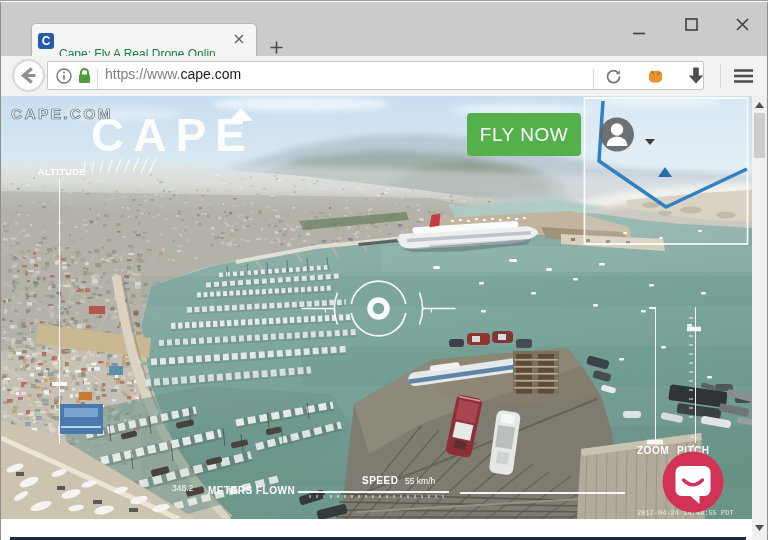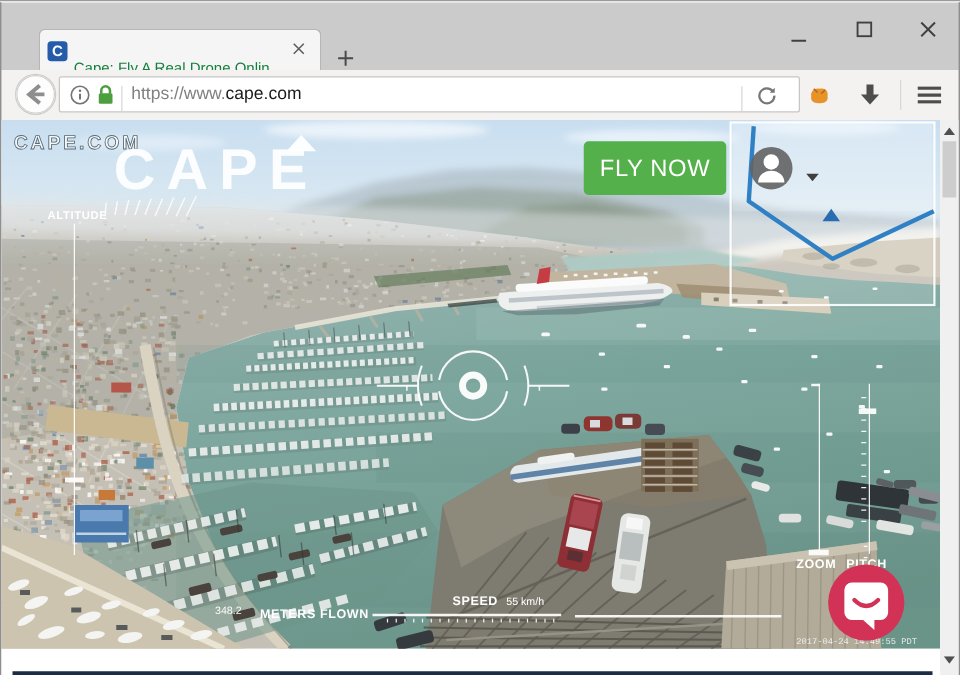--- a/index.html
+++ b/index.html
@@ -16,21 +16,21 @@
   #tabtitle{position:absolute;left:27px;top:23px;width:172px;height:16px;font-size:12px;
     color:#15803d;white-space:nowrap;overflow:hidden;}
   #tabclose{position:absolute;left:202px;top:7px;font-size:14px;color:#555;}
   #newtab{position:absolute;left:269px;top:34px;font-size:20px;color:#4a4a4a;font-weight:400;}
   .winbtn{position:absolute;color:#404040;}
   
   #navbar{position:absolute;left:0;top:55px;width:768px;height:40px;background:#f3f2f1;
     border-left:1px solid #8f8f8f;border-right:1px solid #8f8f8f;box-sizing:border-box;}
   #backbtn{position:absolute;left:11px;top:3px;width:33px;height:33px;border-radius:50%;
     background:#fdfdfd;border:1px solid #cecdcb;box-sizing:border-box;}
-  #urlbar{position:absolute;left:46px;top:5px;width:593px;height:29px;background:#fff;
+  #urlbar{position:absolute;left:46px;top:5px;width:657px;height:29px;background:#fff;
     border:1px solid #c7c6c4;box-sizing:border-box;border-radius:2px;}
   #urltext{position:absolute;left:57px;top:4px;font-size:14px;color:#808080;}
   #urltext b{color:#1a1a1a;font-weight:400;}
   .navsep{position:absolute;top:7px;width:1px;height:20px;background:#d9d8d6;}
   
   #content{position:absolute;left:1px;top:95px;width:751px;height:445px;background:#fff;overflow:hidden;}
   #photo{position:absolute;left:0;top:0;}
   #belowline{position:absolute;left:10px;top:536px;width:736px;height:3px;background:#1e2b45;}
   
   #sbar{position:absolute;left:752px;top:95px;width:15px;height:445px;background:#f0f0f0;}

